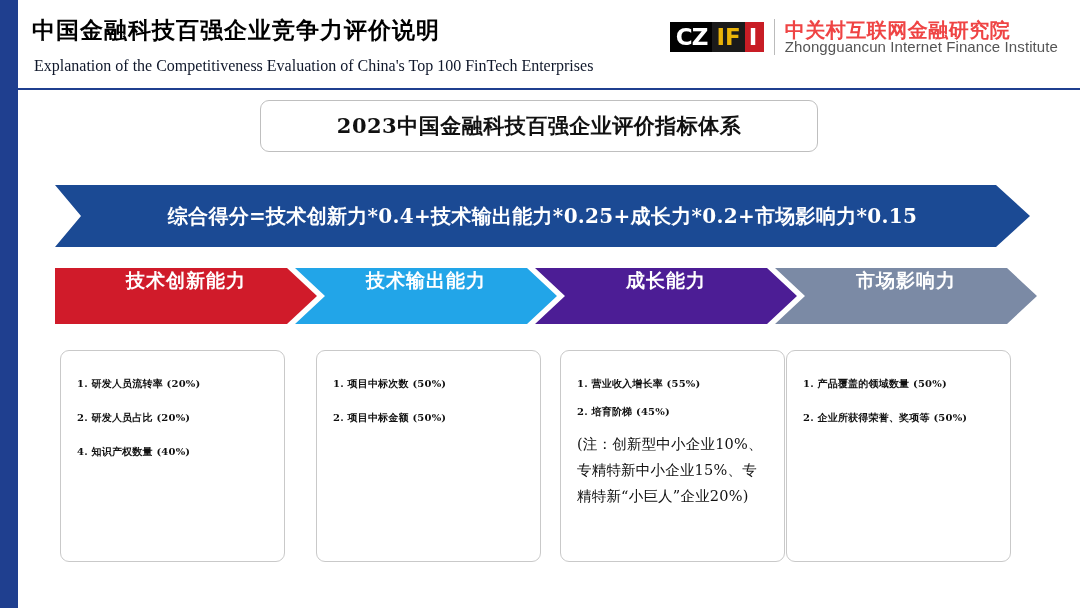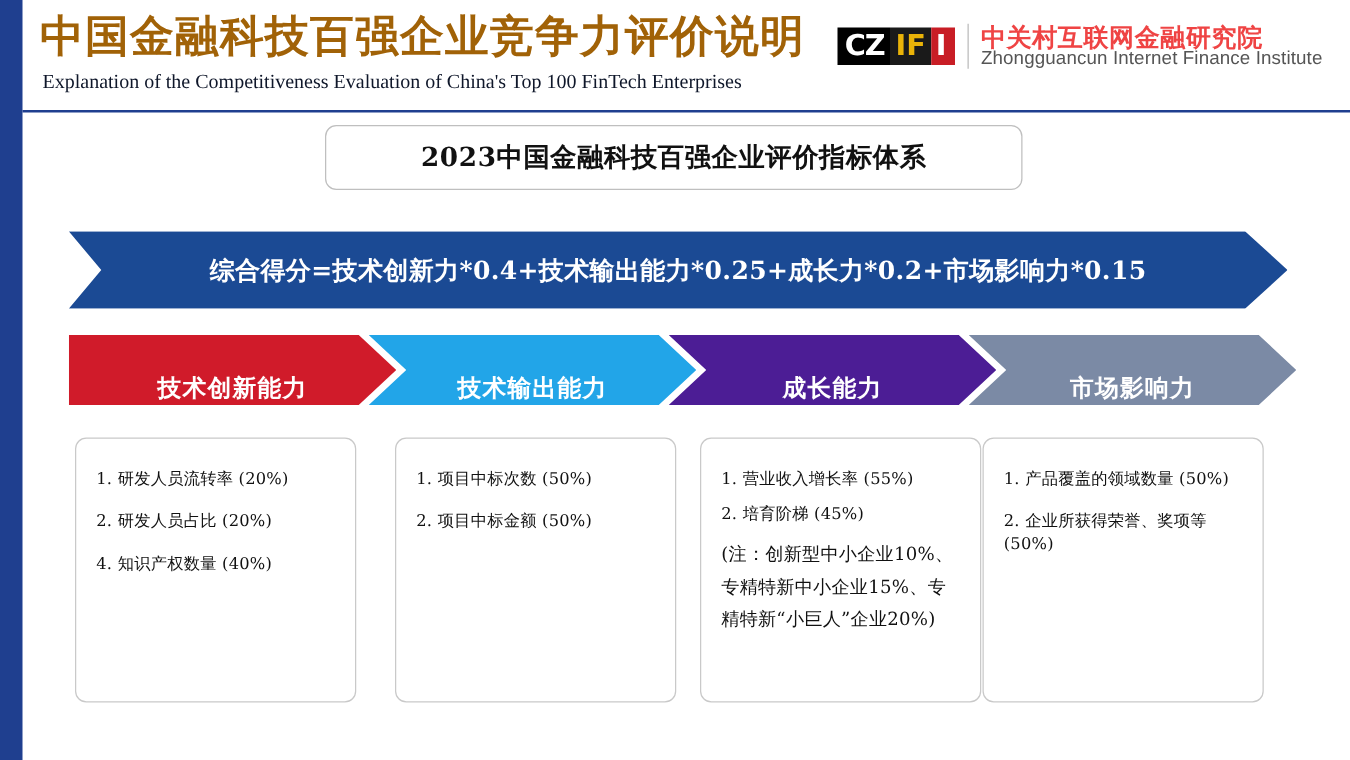--- a/index.html
+++ b/index.html
@@ -34,22 +34,22 @@
   .header {
     position: absolute;
     left: 32px;
     top: 8px;
     width: 1020px;
     height: 78px;
   }
   .title-cn {
     font-family: "DejaVu Serif", "Liberation Serif", serif;
     font-weight: bold;
-    font-size: 35px;
-    color: #a16207;
+    font-size: 23px;
+    color: #000000;
     letter-spacing: 1px;
     line-height: 44px;
     margin: 0;
     white-space: nowrap;
   }
   .title-en {
     font-family: "Liberation Serif", "DejaVu Serif", serif;
     font-size: 16px;
     color: #0f172a;
     line-height: 24px;
@@ -179,21 +179,21 @@
     top: 268px;
     width: 982px;
     height: 56px;
   }
   .cat {
     position: absolute;
     top: 0;
     width: 262px;
     height: 56px;
     display: flex;
-    align-items: flex-end;
+    align-items: flex-start;
     justify-content: center;
     -webkit-clip-path: polygon(0 0, calc(100% - 30px) 0, 100% 50%, calc(100% - 30px) 100%, 0 100%, 30px 50%);
     clip-path: polygon(0 0, calc(100% - 30px) 0, 100% 50%, calc(100% - 30px) 100%, 0 100%, 30px 50%);
   }
   .cat:first-child {
     -webkit-clip-path: polygon(0 0, calc(100% - 30px) 0, 100% 50%, calc(100% - 30px) 100%, 0 100%);
     clip-path: polygon(0 0, calc(100% - 30px) 0, 100% 50%, calc(100% - 30px) 100%, 0 100%);
   }
   .cat-label {
     font-family: "DejaVu Serif", "Liberation Serif", serif;
@@ -224,25 +224,26 @@
     background: #ffffff;
     box-sizing: border-box;
     padding: 24px 14px 10px 16px;
   }
   .card-0 { left: 0px; }
   .card-1 { left: 256px; }
   .card-2 { left: 500px; }
   .card-3 { left: 726px; }
   .card-line {
     font-family: "DejaVu Serif", "Liberation Serif", serif;
-    font-size: 13px;
+    font-size: 10px;
     color: #111111;
     line-height: 18px;
     margin-bottom: 16px;
     letter-spacing: 0.2px;
+    font-weight: bold;
   }
   .card-line.tight { margin-bottom: 10px; }
   .card-note {
     font-family: "DejaVu Serif", "Liberation Serif", serif;
     font-size: 14.5px;
     color: #111111;
     line-height: 26px;
     letter-spacing: 0.2px;
     margin-top: 3px;
   }

